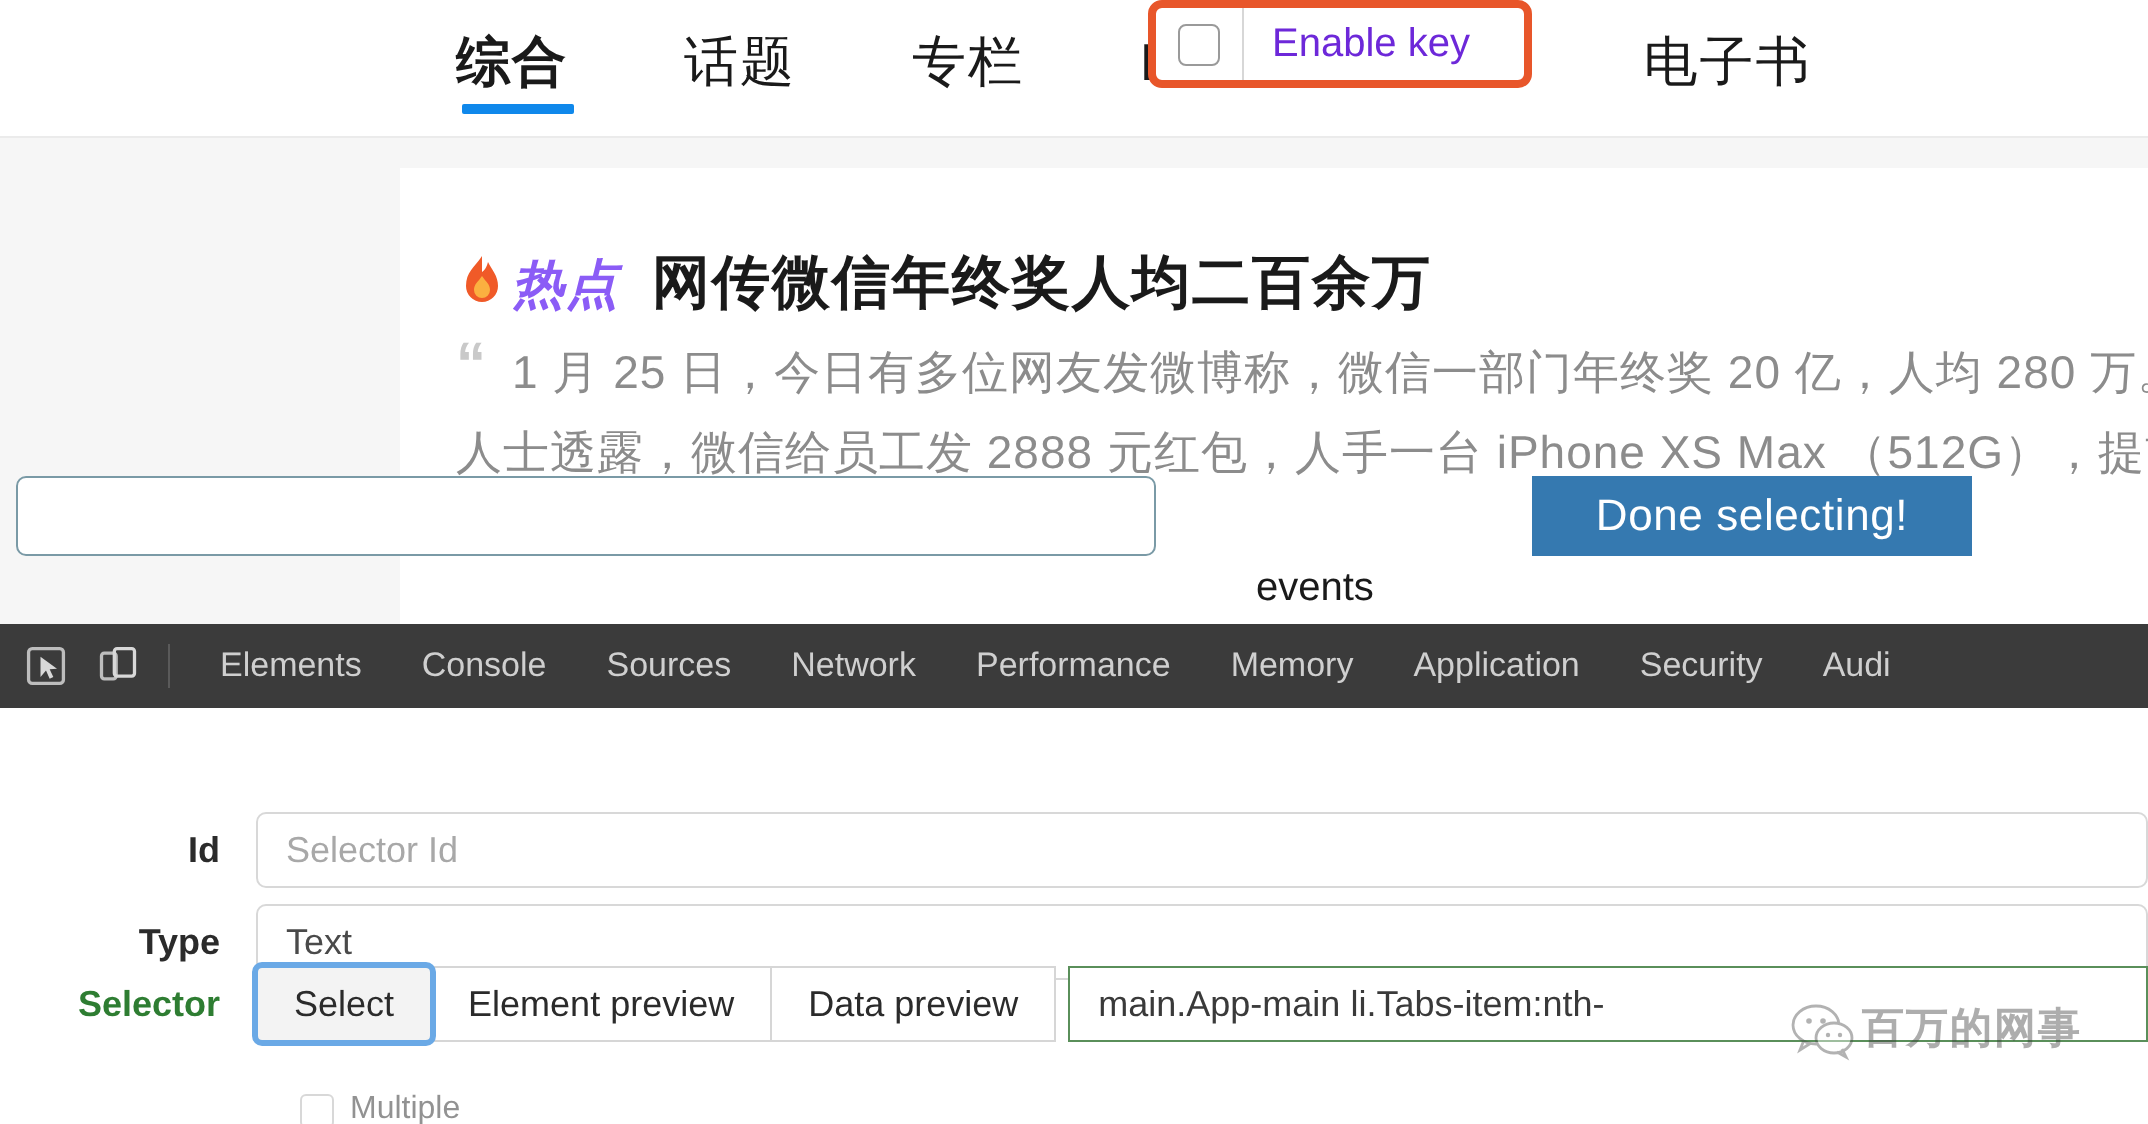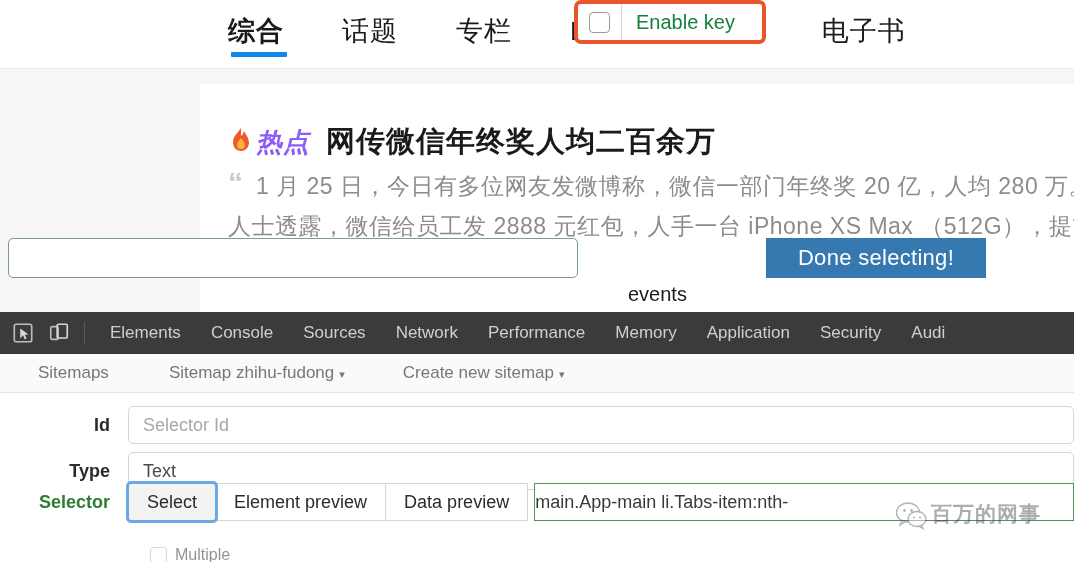--- a/index.html
+++ b/index.html
@@ -150,21 +150,21 @@
     cursor: pointer;
   }
   .ke-divider {
     width: 1px; height: 36px;
     background: #d7d7d7;
     margin-left: 11px;
   }
   .ke-label {
     margin-left: 14px;
     font-size: 20px;
-    color: #15803d;
+    color: #6d28d9;
     white-space: nowrap;
   }
   .ke-label2 {
     position: absolute;
     left: 628px; top: 283px;
     font-size: 20px;
     color: #1a1a1a;
     z-index: 41;
   }
   .done-btn {
@@ -323,21 +323,21 @@
     border-left: none;
   }
   .sel-input-main {
     flex: 1;
     height: 38px;
     border: 1px solid #5a8f5a;
     box-sizing: border-box;
     background: #ffffff;
     display: flex;
     align-items: center;
-    padding: 0 0;
+    padding: 0 14px;
     font-size: 18px;
     color: #3a3a3a;
     margin-left: 6px;
     position: relative;
     overflow: hidden;
     outline: none;
     font-family: "Liberation Sans", sans-serif;
     white-space: nowrap;
   }
   .multiple-row {
@@ -478,31 +478,20 @@
     <div class="dt-tab">Network</div>
     <div class="dt-tab">Performance</div>
     <div class="dt-tab">Memory</div>
     <div class="dt-tab">Application</div>
     <div class="dt-tab">Security</div>
     <div class="dt-tab">Audi</div>
   </div>
 
   <div class="ws-panel">
 
-    <div class="ws-navbar">
-      <div class="ws-nav-item i1">
-        <span>Sitemaps</span>
-      </div>
-      <div class="ws-nav-item i2">
-        <span>Sitemap zhihu-fudong</span><span class="caret">▾</span>
-      </div>
-      <div class="ws-nav-item i3">
-        <span>Create new sitemap</span><span class="caret">▾</span>
-      </div>
-    </div>
 
     <div class="form-row r-id">
       <div class="form-label">Id</div>
       <input class="form-field" type="text" value="" placeholder="Selector Id" style="">
     </div>
 
     <div class="form-row r-type">
       <div class="form-label">Type</div>
       <div class="form-field">Text</div>
     </div>

